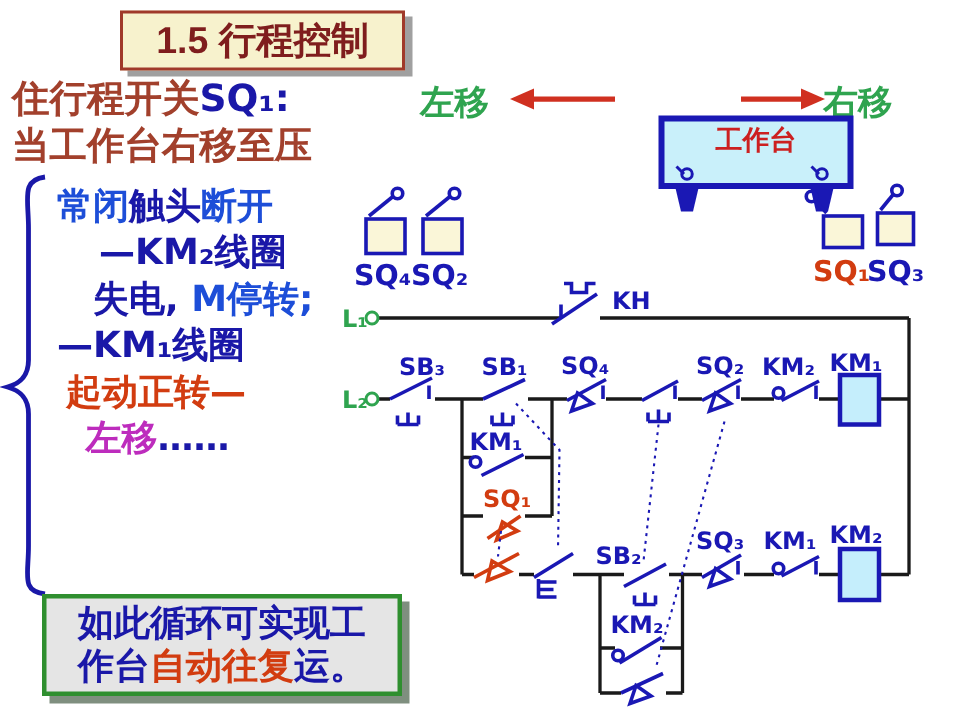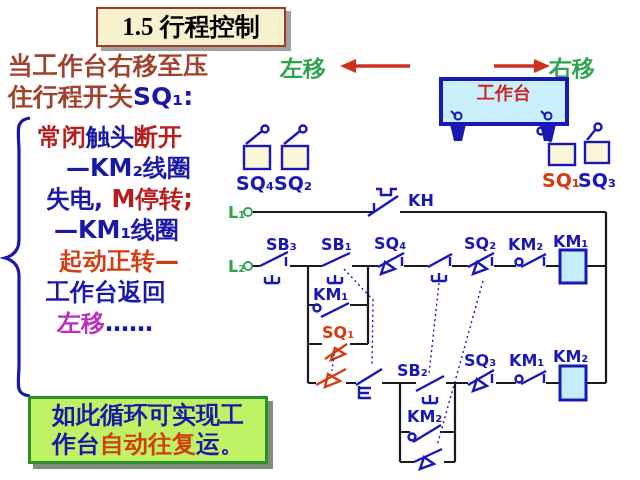--- a/index.html
+++ b/index.html
@@ -1,31 +1,31 @@
 <!DOCTYPE html>
 <html><head>
 <meta charset="utf-8">
 <style>
   html,body{margin:0;padding:0;}
   .stage{position:relative;width:640px;height:480px;background:#ffffff;overflow:hidden;
          font-family:"DejaVu Sans",sans-serif;}
   .layer{position:absolute;left:0;top:0;}
-  .title-box{position:absolute;left:96px;top:7px;width:186px;height:36px;
+  .title-box{position:absolute;left:80px;top:7px;width:186px;height:36px;
     background:#f7f2cd;border:2px solid #a03a2a;box-shadow:5px 4px 0 rgba(120,120,120,.7);
-    color:#000000;font-weight:bold;font-size:25px;line-height:36px;text-align:center;
-    font-family:Liberation Serif, serif;}
+    color:#7f1d1d;font-weight:bold;font-size:25px;line-height:36px;text-align:center;
+    font-family:Liberation Sans, sans-serif;}
   .intro{position:absolute;left:8px;top:50px;width:232px;font-size:25px;font-weight:bold;
     line-height:31px;color:#a2402c;white-space:nowrap;}
   .notes{position:absolute;left:38px;top:122px;width:210px;font-size:24px;font-weight:bold;
     line-height:31px;white-space:nowrap;}
   .note-line{height:31px;}
-  .conclusion{position:absolute;left:28px;top:396px;width:234px;background:#bef264;
+  .conclusion{position:absolute;left:28px;top:396px;width:234px;background:#e5e5e5;
     border:3px solid #2f8f2f;box-shadow:5px 5px 0 rgba(95,115,95,.8);
     font-size:24px;font-weight:bold;line-height:29px;text-align:center;padding:2px 0;}
-  .c-blue{color:#1a18a8}.c-green{color:#b91c1c}.c-red{color:#d23c10}
+  .c-blue{color:#1a18a8}.c-green{color:#1d4ed8}.c-red{color:#d23c10}
   .c-maroon{color:#a2402c}.c-magenta{color:#bd2cbd}
   svg text{font-family:"DejaVu Sans",sans-serif;font-weight:bold;}
   .lbl{fill:#1a18b4;font-size:16px;}
   .lbl-lg{fill:#1a18b4;font-size:19px;}
   .lbl-red{fill:#d23c10;}
   .lbl-green{fill:#2fa44f;}
 </style>
 </head>
 <body>
 
@@ -207,34 +207,33 @@
       <path d="M483,281 L437,446"></path>
     </g>
   </svg>
 
   <div class="title-box">
     <span>1.5 行程控制</span>
   </div>
 
   <div class="intro">
     <div>
-      <span class="c-maroon">当工作台右移至压</span>
+      <span class="c-maroon">住行程开关</span><span class="c-blue">SQ₁:</span>
     </div>
     <div>
-      <span class="c-maroon">住行程开关</span><span class="c-blue">SQ₁:</span>
+      <span class="c-maroon">当工作台右移至压</span>
     </div>
   </div>
 
   <div class="notes">
     <div class="note-line"><span class="c-green">常闭</span><span class="c-blue">触头</span><span class="c-green">断开</span></div>
     <div class="note-line" style="margin-left:28px"><span class="c-blue">—KM₂线圈</span></div>
-    <div class="note-line" style="margin-left:8px"><span class="c-blue">失电, </span><span class="c-green">M停转;</span></div>
-    <div class="note-line" style="margin-left:16px"><span class="c-blue">—KM₁线圈</span></div>
-    <div class="note-line" style="margin-left:21px"><span class="c-red">起动正转—</span></div>
-    <div class="note-line" style="margin-left:8px"><span class="c-blue">工作台返回</span></div>
+    <div class="note-line" style="margin-left:24px"><span class="c-blue">失电, </span><span class="c-green">M停转;</span></div>
+    <div class="note-line" style=""><span class="c-blue">—KM₁线圈</span></div>
+    <div class="note-line" style="margin-left:6px"><span class="c-red">起动正转—</span></div>
     <div class="note-line" style="margin-left:19px"><span class="c-magenta">左移</span><span class="c-blue">……</span></div>
   </div>
 
   <div class="conclusion">
     <div><span class="c-blue">如此循环可实现工</span></div>
     <div><span class="c-blue">作台</span><span class="c-red">自动往复</span><span class="c-blue">运。</span></div>
   </div>
 
 </div>
 

